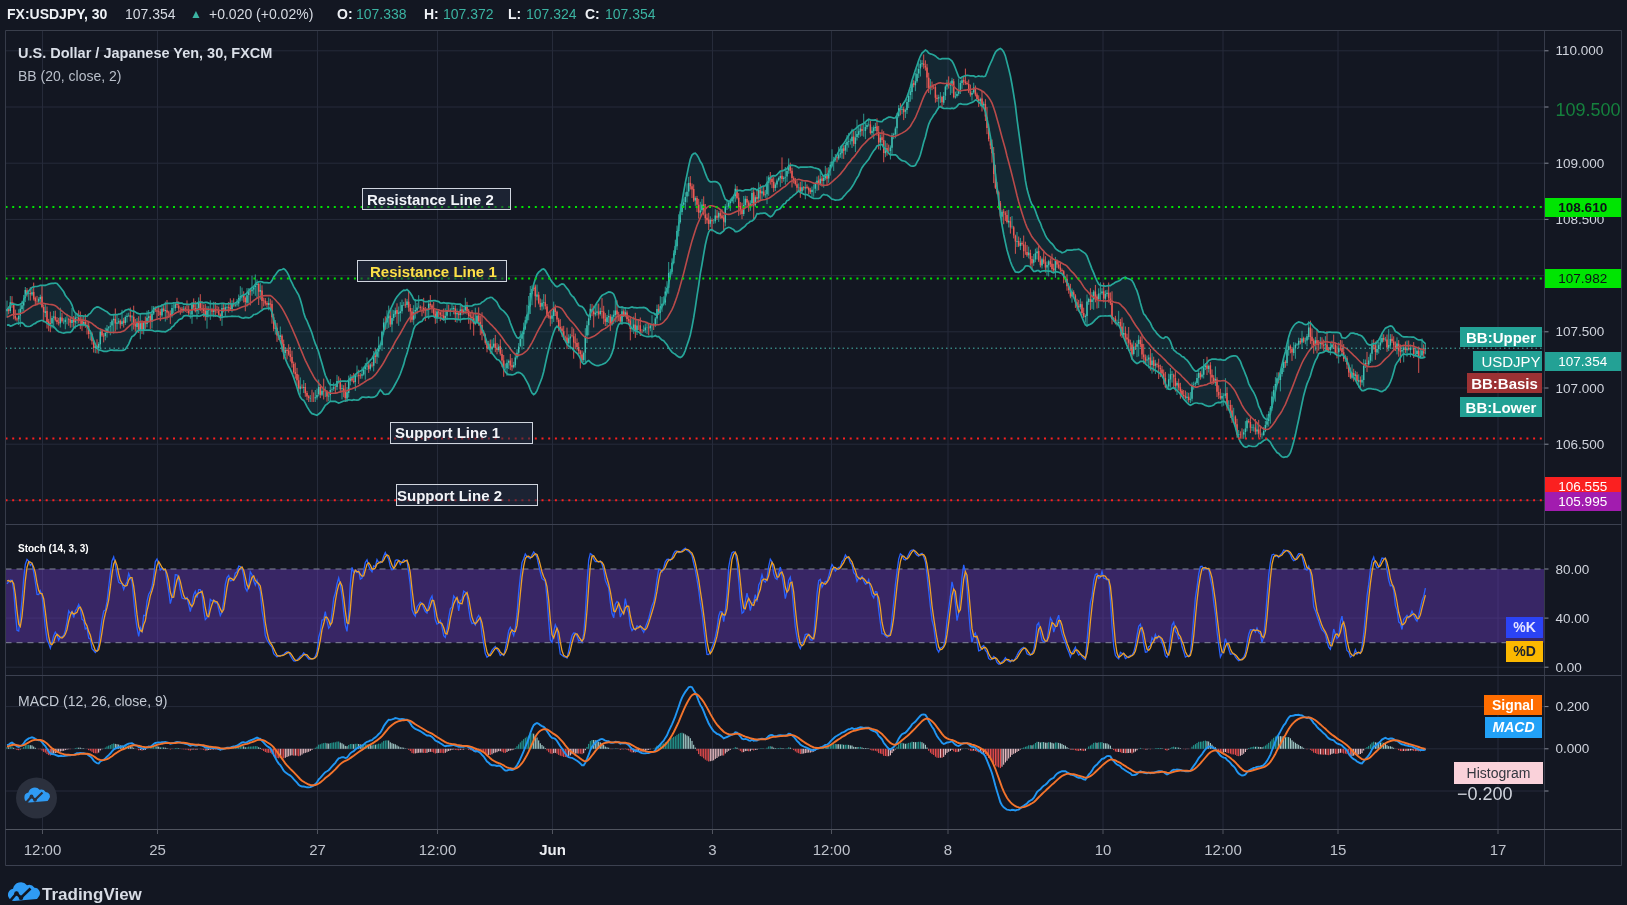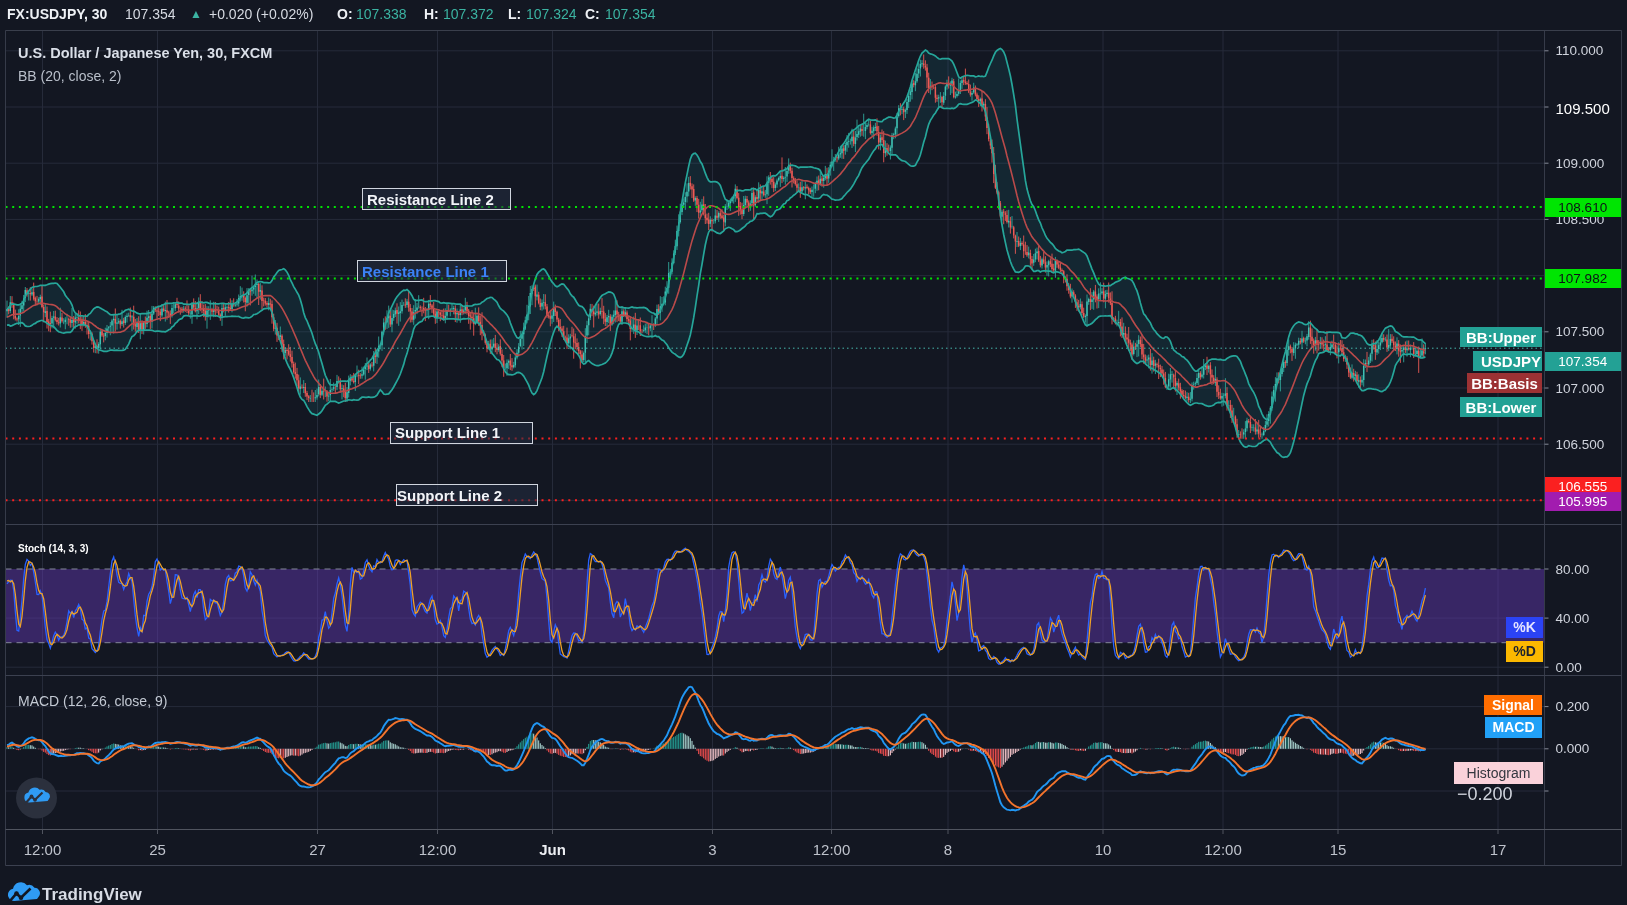--- a/index.html
+++ b/index.html
@@ -43,49 +43,49 @@
     <span style="position:absolute;left:508px;top:14px;transform:translateY(-50%);color:#eef1f5;font-size:14px;font-weight:700;white-space:nowrap;line-height:1">L:</span>
     <span style="position:absolute;left:526px;top:14px;transform:translateY(-50%);color:#3bb3a2;font-size:14px;font-weight:400;white-space:nowrap;line-height:1">107.324</span>
     <span style="position:absolute;left:585px;top:14px;transform:translateY(-50%);color:#eef1f5;font-size:14px;font-weight:700;white-space:nowrap;line-height:1">C:</span>
     <span style="position:absolute;left:605px;top:14px;transform:translateY(-50%);color:#3bb3a2;font-size:14px;font-weight:400;white-space:nowrap;line-height:1">107.354</span>
   </div>
 <div style="position:absolute;left:18px;top:46px;color:#dadfe8;font-size:14.5px;font-weight:700;white-space:nowrap;line-height:1">U.S. Dollar / Japanese Yen, 30, FXCM</div>
 <div style="position:absolute;left:18px;top:69px;color:#b9bfca;font-size:14px;font-weight:400;white-space:nowrap;line-height:1">BB (20, close, 2)</div>
 <div style="position:absolute;left:18px;top:544px;color:#ffffff;font-size:10px;font-weight:700;white-space:nowrap;line-height:1">Stoch (14, 3, 3)</div>
 <div style="position:absolute;left:18px;top:694px;color:#c3c9d3;font-size:14px;font-weight:400;white-space:nowrap;line-height:1">MACD (12, 26, close, 9)</div>
 <div style="position:absolute;left:362px;top:188px;width:149px;height:22px;background:rgba(36,45,66,0.55);border:1px solid #d0d5de;color:#f2f4f8;font-size:15px;font-weight:700;display:flex;align-items:center;box-sizing:border-box;padding-left:4px;white-space:nowrap;overflow:hidden">Resistance Line 2</div>
-<div style="position:absolute;left:357px;top:260px;width:150px;height:22px;background:rgba(36,45,66,0.55);border:1px solid #d0d5de;color:#3b82f6;font-size:15px;font-weight:700;display:flex;align-items:center;box-sizing:border-box;padding-left:4px;white-space:nowrap;overflow:hidden">Resistance Line 1</div>
+<div style="position:absolute;left:357px;top:260px;width:150px;height:22px;background:rgba(36,45,66,0.55);border:1px solid #d0d5de;color:#fde047;font-size:15px;font-weight:700;display:flex;align-items:center;box-sizing:border-box;padding-left:12px;white-space:nowrap;overflow:hidden">Resistance Line 1</div>
 <div style="position:absolute;left:390px;top:421.5px;width:143px;height:22px;background:rgba(36,45,66,0.55);border:1px solid #d0d5de;color:#f2f4f8;font-size:15px;font-weight:700;display:flex;align-items:center;box-sizing:border-box;padding-left:4px;white-space:nowrap;overflow:hidden">Support Line 1</div>
 <div style="position:absolute;left:396px;top:484px;width:142px;height:22px;background:rgba(36,45,66,0.55);border:1px solid #d0d5de;color:#f2f4f8;font-size:15px;font-weight:700;display:flex;align-items:center;box-sizing:border-box;white-space:nowrap;overflow:hidden">Support Line 2</div>
 <div style="position:absolute;left:1460px;top:327px;width:82px;height:20px;background:#23a195;color:#fff;font-size:15px;font-weight:700;display:flex;align-items:center;justify-content:center;box-sizing:border-box;">BB:Upper</div>
-<div style="position:absolute;left:1473px;top:351px;width:69px;height:20px;background:#23a195;color:#fff;font-size:15px;font-weight:700;display:flex;align-items:center;justify-content:center;box-sizing:border-box;padding-left:7px;">USDJPY</div>
+<div style="position:absolute;left:1473px;top:351px;width:69px;height:20px;background:#23a195;color:#fff;font-size:15px;font-weight:400;display:flex;align-items:center;justify-content:center;box-sizing:border-box;padding-left:7px;">USDJPY</div>
 <div style="position:absolute;left:1467px;top:373px;width:75px;height:20px;background:#9c3234;color:#fff;font-size:15px;font-weight:700;display:flex;align-items:center;justify-content:center;box-sizing:border-box;">BB:Basis</div>
 <div style="position:absolute;left:1460px;top:397px;width:82px;height:20px;background:#23a195;color:#fff;font-size:15px;font-weight:700;display:flex;align-items:center;justify-content:center;box-sizing:border-box;">BB:Lower</div>
 <div style="position:absolute;left:1555.5px;top:44.29999999999927px;color:#cfd3dc;font-size:13.5px;font-weight:400;white-space:nowrap;line-height:1">110.000</div>
-<div style="position:absolute;left:1555.5px;top:100.49999999999818px;color:#ffffff;font-size:15px;font-weight:400;white-space:nowrap;line-height:1">109.500</div>
+<div style="position:absolute;left:1555.5px;top:100.49999999999818px;color:#15803d;font-size:18px;font-weight:400;white-space:nowrap;line-height:1">109.500</div>
 <div style="position:absolute;left:1555.5px;top:156.6999999999989px;color:#cfd3dc;font-size:13.5px;font-weight:400;white-space:nowrap;line-height:1">109.000</div>
 <div style="position:absolute;left:1555.5px;top:212.89999999999782px;color:#cfd3dc;font-size:13.5px;font-weight:400;white-space:nowrap;line-height:1">108.500</div>
 <div style="position:absolute;left:1555.5px;top:325.2999999999993px;color:#cfd3dc;font-size:13.5px;font-weight:400;white-space:nowrap;line-height:1">107.500</div>
 <div style="position:absolute;left:1555.5px;top:381.4999999999982px;color:#cfd3dc;font-size:13.5px;font-weight:400;white-space:nowrap;line-height:1">107.000</div>
 <div style="position:absolute;left:1555.5px;top:437.6999999999989px;color:#cfd3dc;font-size:13.5px;font-weight:400;white-space:nowrap;line-height:1">106.500</div>
-<div style="position:absolute;left:1545px;top:197.5px;width:75.5px;height:19px;background:#00e502;color:#0c1117;font-size:13.5px;font-weight:400;display:flex;align-items:center;justify-content:center;box-sizing:border-box;">108.610</div>
+<div style="position:absolute;left:1545px;top:197.5px;width:75.5px;height:19px;background:#00e502;color:#0c1117;font-size:13.5px;font-weight:700;display:flex;align-items:center;justify-content:center;box-sizing:border-box;">108.610</div>
 <div style="position:absolute;left:1545px;top:269px;width:75.5px;height:19px;background:#00e502;color:#0c1117;font-size:13.5px;font-weight:400;display:flex;align-items:center;justify-content:center;box-sizing:border-box;">107.982</div>
 <div style="position:absolute;left:1545px;top:352px;width:75.5px;height:19px;background:#23a195;color:#fff;font-size:13.5px;font-weight:400;display:flex;align-items:center;justify-content:center;box-sizing:border-box;">107.354</div>
 <div style="position:absolute;left:1545px;top:429px;width:75.5px;height:19px;background:#fb2020;color:#fff;font-size:13.5px;font-weight:400;display:flex;align-items:center;justify-content:center;box-sizing:border-box;margin-top:48px;">106.555</div>
 <div style="position:absolute;left:1545px;top:492px;width:75.5px;height:19px;background:#a21caf;color:#fff;font-size:13.5px;font-weight:400;display:flex;align-items:center;justify-content:center;box-sizing:border-box;">105.995</div>
 <div style="position:absolute;left:1555.5px;top:562.5400000000001px;color:#cfd3dc;font-size:13.5px;font-weight:400;white-space:nowrap;line-height:1">80.00</div>
 <div style="position:absolute;left:1555.5px;top:611.62px;color:#cfd3dc;font-size:13.5px;font-weight:400;white-space:nowrap;line-height:1">40.00</div>
 <div style="position:absolute;left:1555.5px;top:660.7px;color:#cfd3dc;font-size:13.5px;font-weight:400;white-space:nowrap;line-height:1">0.00</div>
 <div style="position:absolute;left:1506px;top:616.5px;width:37px;height:21px;background:#2b43f5;color:#e6e4ff;font-size:14px;font-weight:700;display:flex;align-items:center;justify-content:center;box-sizing:border-box;">%K</div>
 <div style="position:absolute;left:1506px;top:640.5px;width:37px;height:21.5px;background:#fcb800;color:#1e222d;font-size:14px;font-weight:700;display:flex;align-items:center;justify-content:center;box-sizing:border-box;">%D</div>
 <div style="position:absolute;left:1555.5px;top:700.0999999999999px;color:#cfd3dc;font-size:13.5px;font-weight:400;white-space:nowrap;line-height:1">0.200</div>
 <div style="position:absolute;left:1555.5px;top:742.3px;color:#cfd3dc;font-size:13.5px;font-weight:400;white-space:nowrap;line-height:1">0.000</div>
 <div style="position:absolute;left:1457px;top:784.5px;color:#cfd3dc;font-size:18px;font-weight:400;white-space:nowrap;line-height:1">−0.200</div>
 <div style="position:absolute;left:1484px;top:694.5px;width:58px;height:20px;background:#ff6d00;color:#fff;font-size:14px;font-weight:700;display:flex;align-items:center;justify-content:center;box-sizing:border-box;">Signal</div>
-<div style="position:absolute;left:1485px;top:717px;width:57px;height:20.5px;background:#22a1f7;color:#fff;font-size:14px;font-weight:700;display:flex;align-items:center;justify-content:center;box-sizing:border-box;">MACD</div>
+<div style="position:absolute;left:1485px;top:717px;width:57px;height:20.5px;background:#22a1f7;color:#fff;font-size:14px;font-weight:700;display:flex;align-items:center;justify-content:center;box-sizing:border-box;font-style:italic;">MACD</div>
 <div style="position:absolute;left:1454px;top:740.5px;width:89px;height:22px;background:#fad2da;color:#33373f;font-size:14px;font-weight:400;display:flex;align-items:center;justify-content:center;box-sizing:border-box;margin-top:21px;">Histogram</div>
 <div style="position:absolute;left:42.5px;transform:translateX(-50%);top:842px;color:#bfc3cc;font-size:15px;font-weight:400;white-space:nowrap;line-height:1">12:00</div>
 <div style="position:absolute;left:157.5px;transform:translateX(-50%);top:842px;color:#bfc3cc;font-size:15px;font-weight:400;white-space:nowrap;line-height:1">25</div>
 <div style="position:absolute;left:317.5px;transform:translateX(-50%);top:842px;color:#bfc3cc;font-size:15px;font-weight:400;white-space:nowrap;line-height:1">27</div>
 <div style="position:absolute;left:437.5px;transform:translateX(-50%);top:842px;color:#bfc3cc;font-size:15px;font-weight:400;white-space:nowrap;line-height:1">12:00</div>
 <div style="position:absolute;left:552.5px;transform:translateX(-50%);top:842px;color:#eceef2;font-size:15px;font-weight:700;white-space:nowrap;line-height:1">Jun</div>
 <div style="position:absolute;left:712.5px;transform:translateX(-50%);top:842px;color:#bfc3cc;font-size:15px;font-weight:400;white-space:nowrap;line-height:1">3</div>
 <div style="position:absolute;left:831.5px;transform:translateX(-50%);top:842px;color:#bfc3cc;font-size:15px;font-weight:400;white-space:nowrap;line-height:1">12:00</div>
 <div style="position:absolute;left:948px;transform:translateX(-50%);top:842px;color:#bfc3cc;font-size:15px;font-weight:400;white-space:nowrap;line-height:1">8</div>
 <div style="position:absolute;left:1103px;transform:translateX(-50%);top:842px;color:#bfc3cc;font-size:15px;font-weight:400;white-space:nowrap;line-height:1">10</div>

